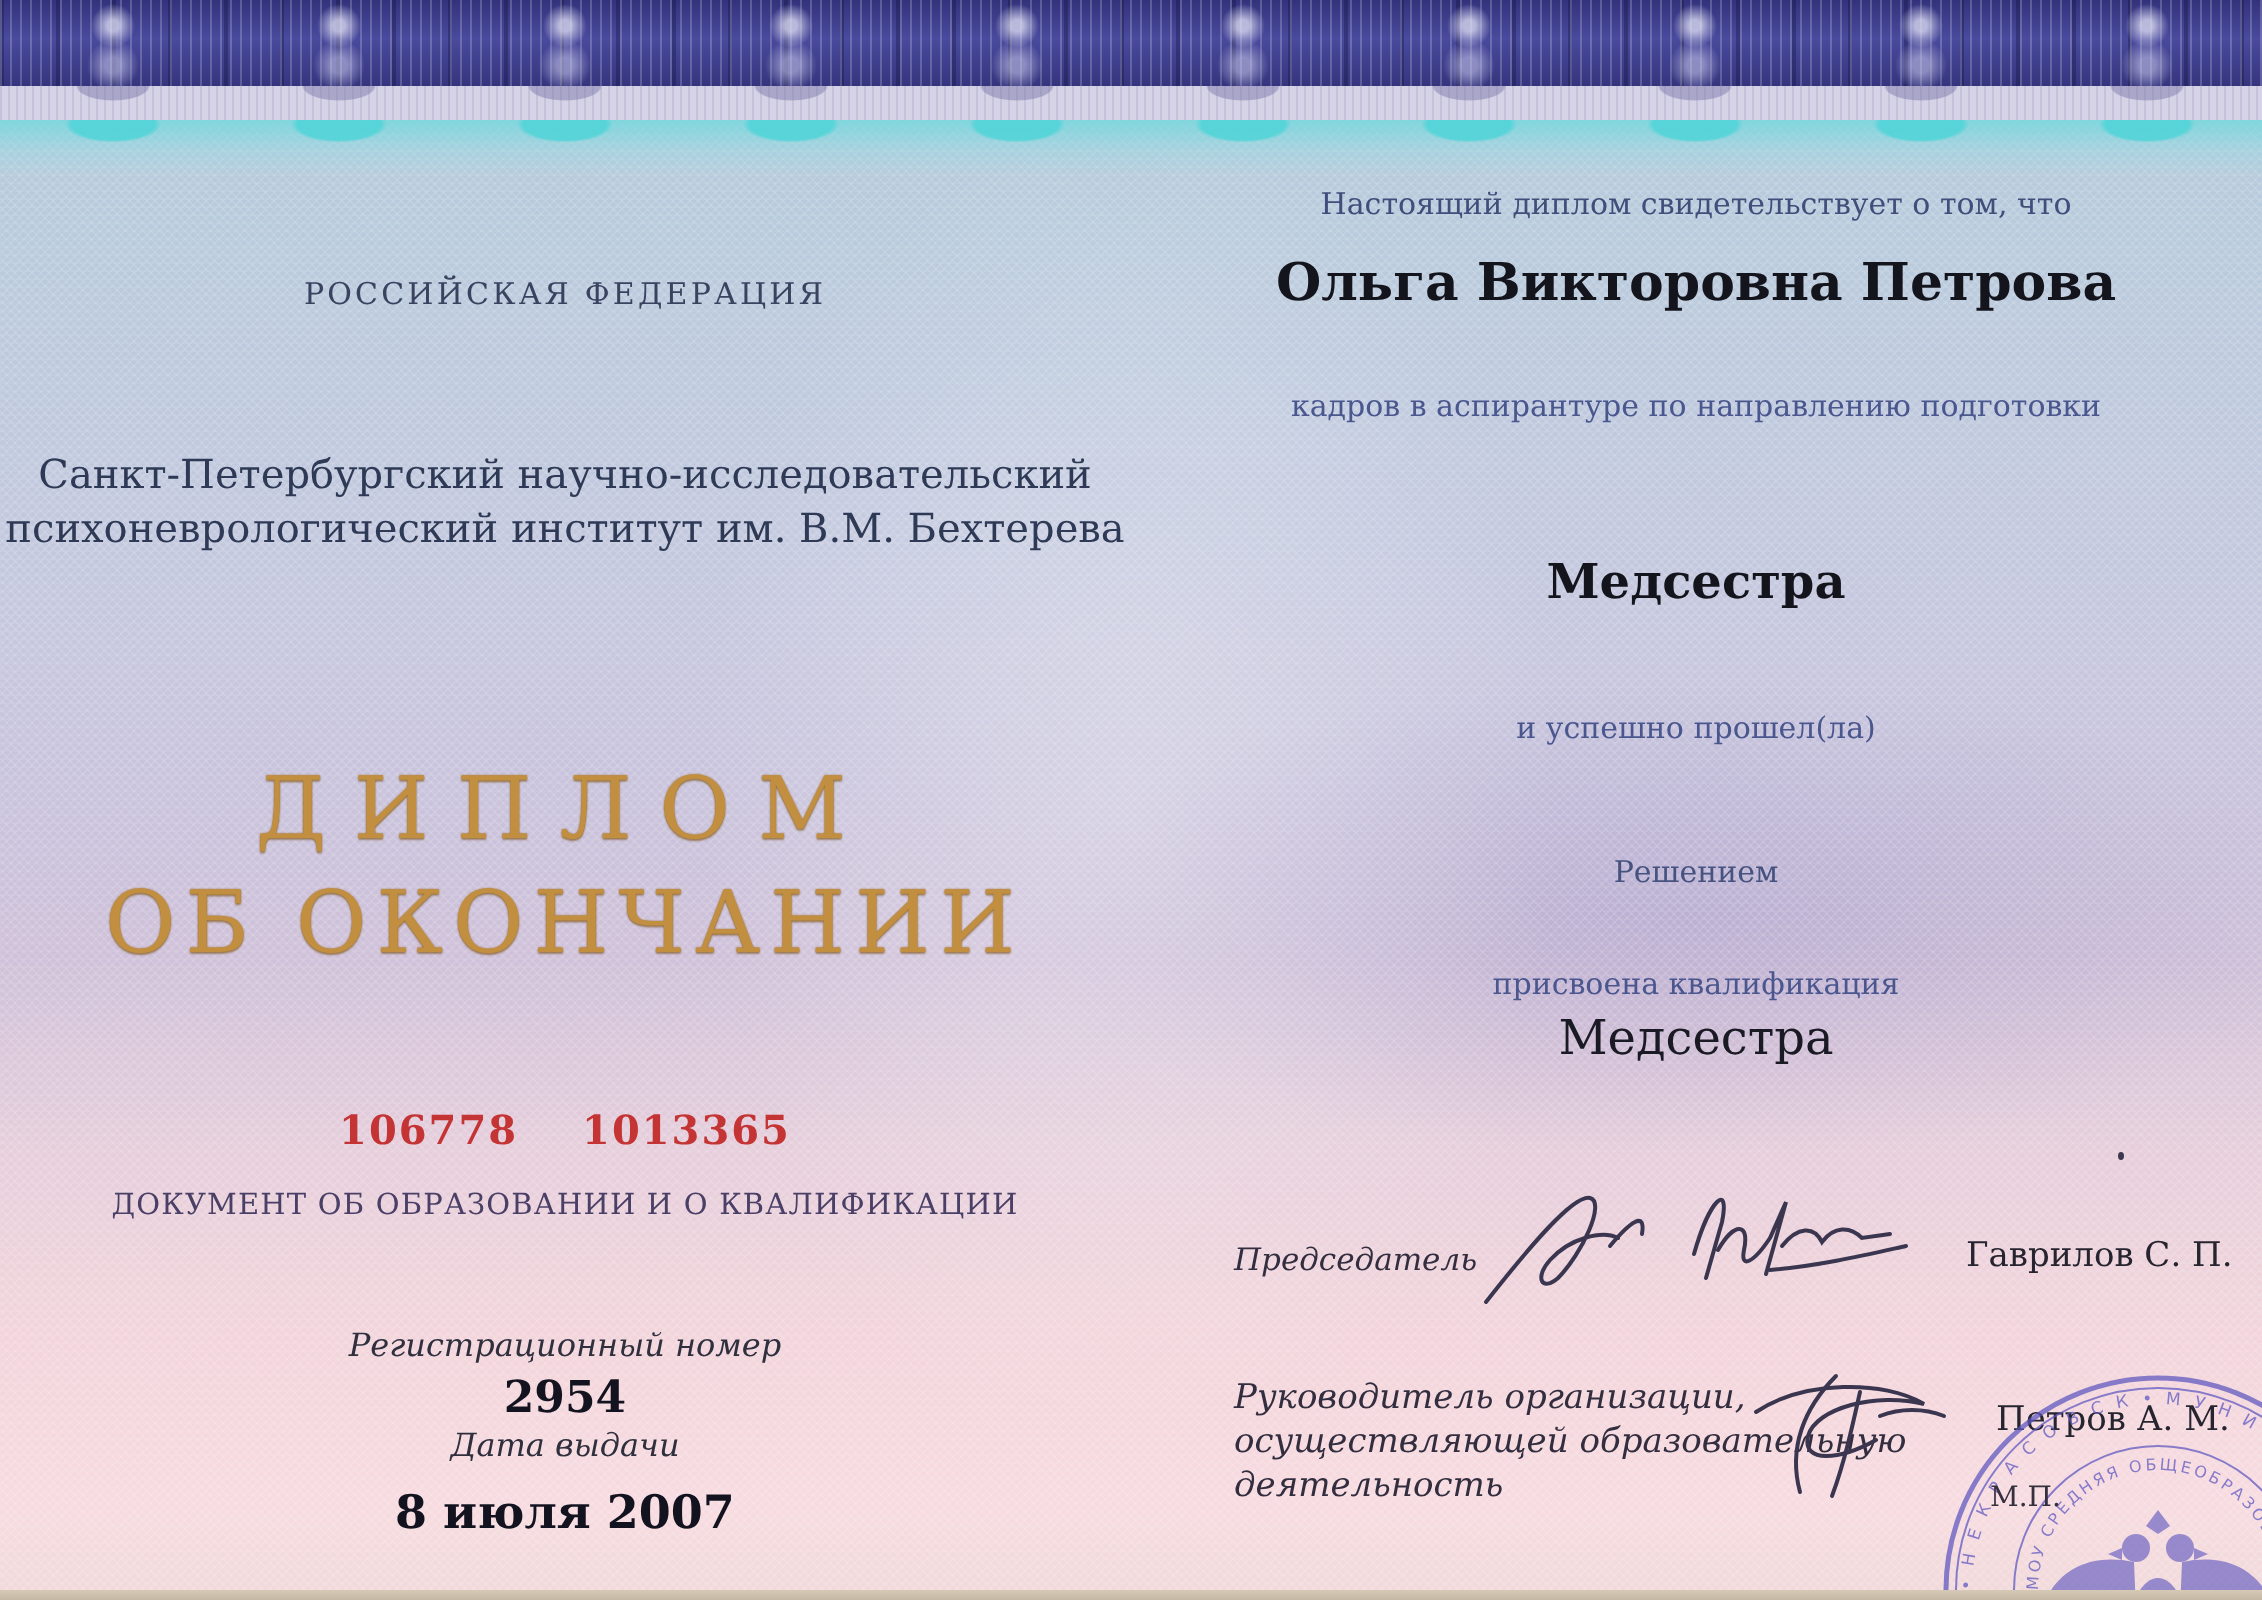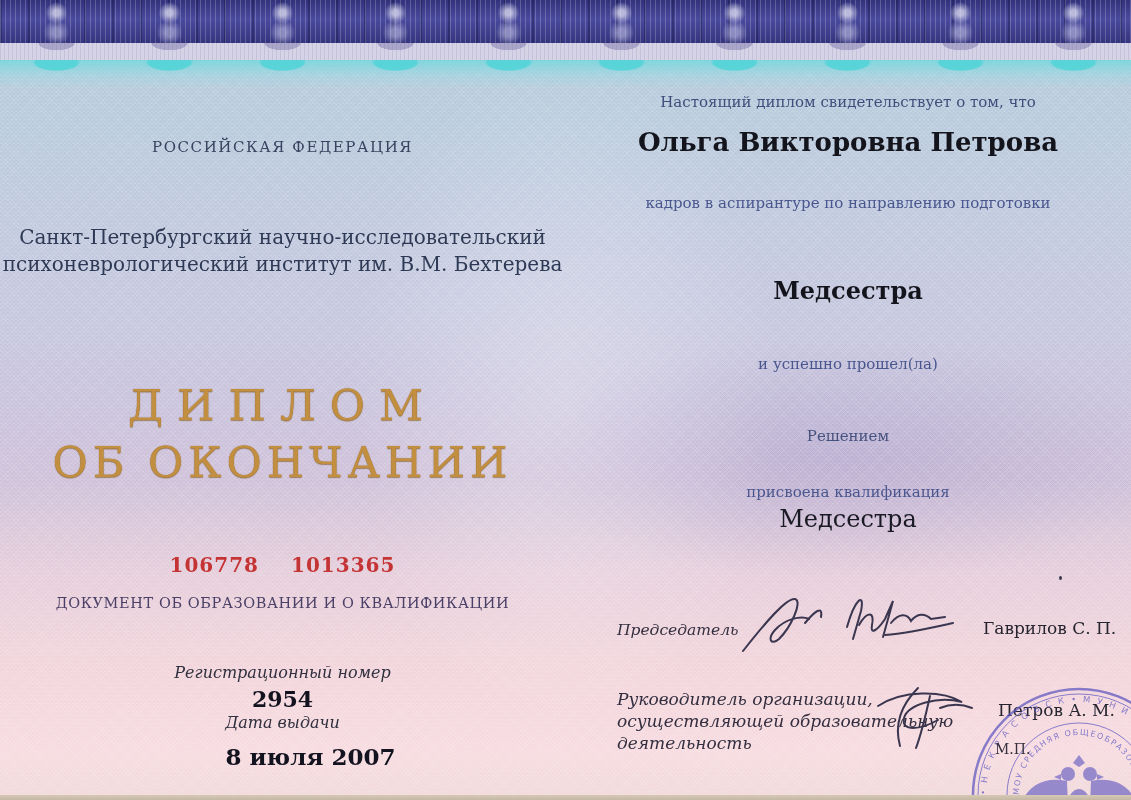--- a/index.html
+++ b/index.html
@@ -51,21 +51,21 @@
   .gold-title{top:377px; color:#c28f41; line-height:57px; font-size:43px;
     text-shadow:0 1px 1px rgba(122,82,22,.55), 0 0 1px rgba(146,100,30,.9);}
   .gold-line1{letter-spacing:14px;}
   .gold-line23{letter-spacing:5px;}
   .serials{top:553px; font-size:20px; font-weight:bold; color:#c53434; letter-spacing:1px;}
   .serials span{margin:0 16px;}
   .doctype{top:595px; font-size:14.5px; letter-spacing:.6px; color:#4a3f66;}
   .reg-label{top:663px; font-style:italic; font-size:16px; color:#2f2f3e;}
   .reg-value{top:686px; font-weight:bold; font-size:22px; color:#131320;}
   .date-label{top:713px; font-style:italic; font-size:16px; color:#2f2f3e;}
-  .date-value{top:743px; font-weight:bold; font-size:23px; color:#131320;margin-left:28px;}
+  .date-value{top:743px; font-weight:bold; font-size:23px; color:#131320;}
   .intro{top:93px; font-size:15px; color:#414d7a;}
   .holder{top:127px; font-size:26px; font-weight:bold; color:#14141c;}
   .program{top:192px; font-size:15px; line-height:22px; color:#4a568e;}
   .specialty{top:276px; font-size:24px; font-weight:bold; color:#14141c;}
   .passed{top:355px; font-size:15px; color:#4a568e;}
   .decision{top:427px; font-size:15px; color:#46527f;}
   .qual-label{top:483px; font-size:15px; color:#4a568e;}
   .qual-value{top:505px; font-size:24px; color:#1a1a24;}
   .chair-label{left:52px; top:621px; font-style:italic; font-size:15.5px; color:#332e3f;}
   .chair-name{left:418px; top:618px; font-size:17px; color:#26242f; white-space:nowrap;}

